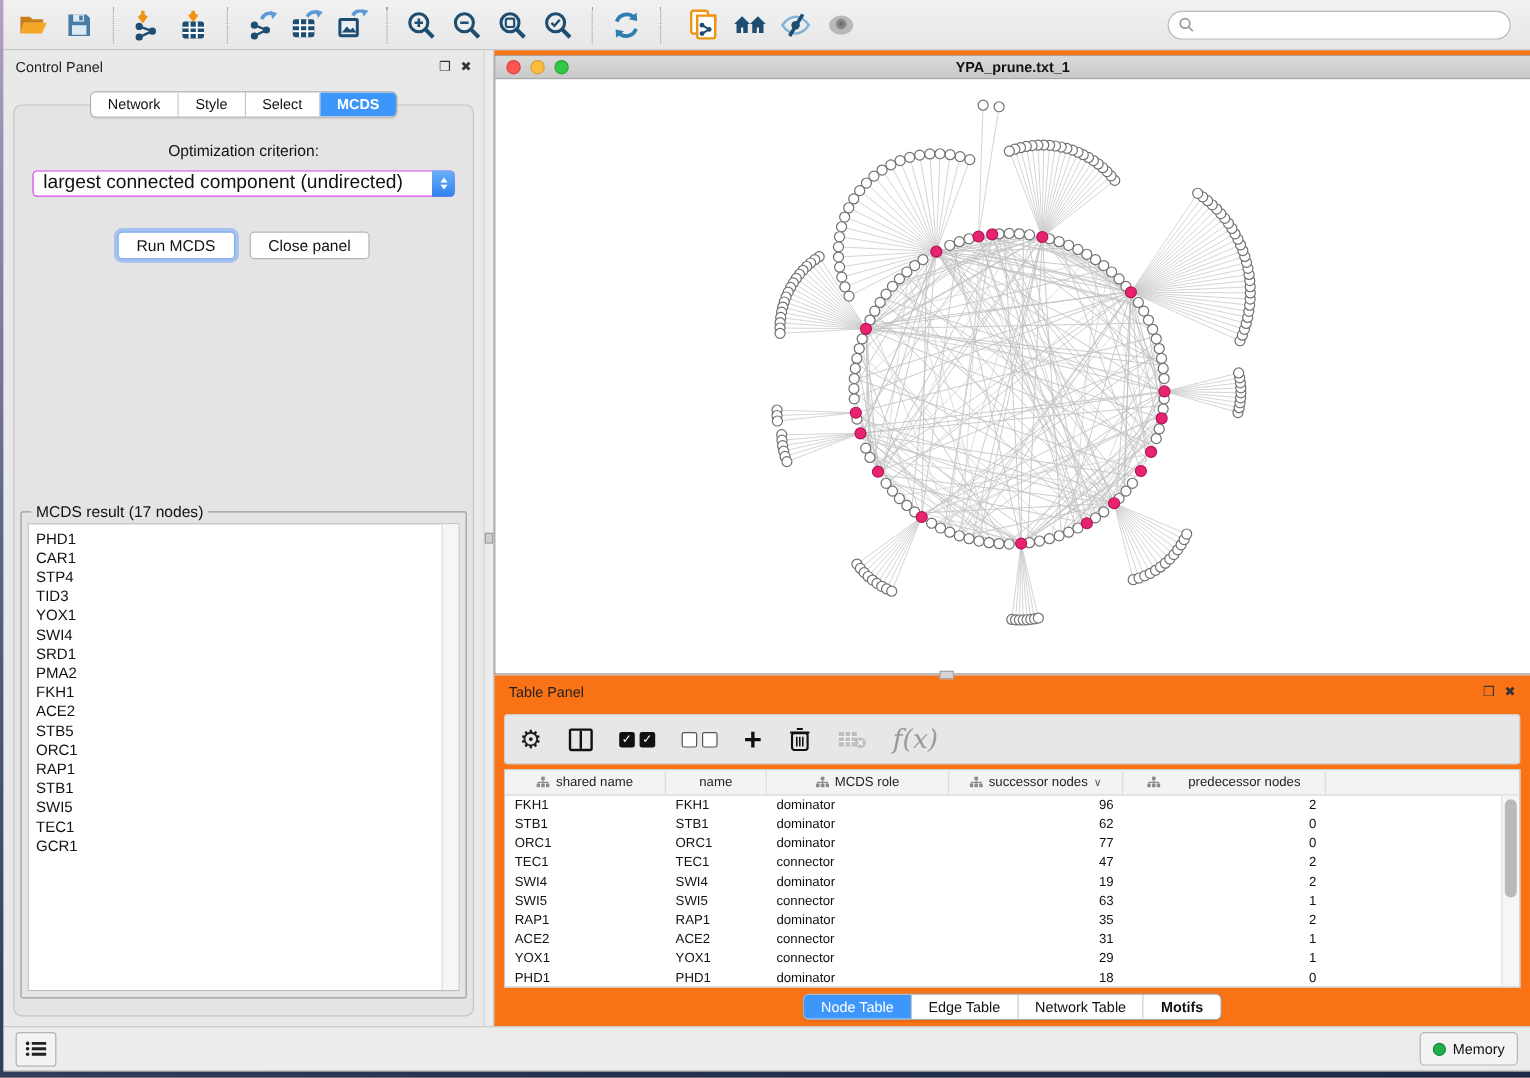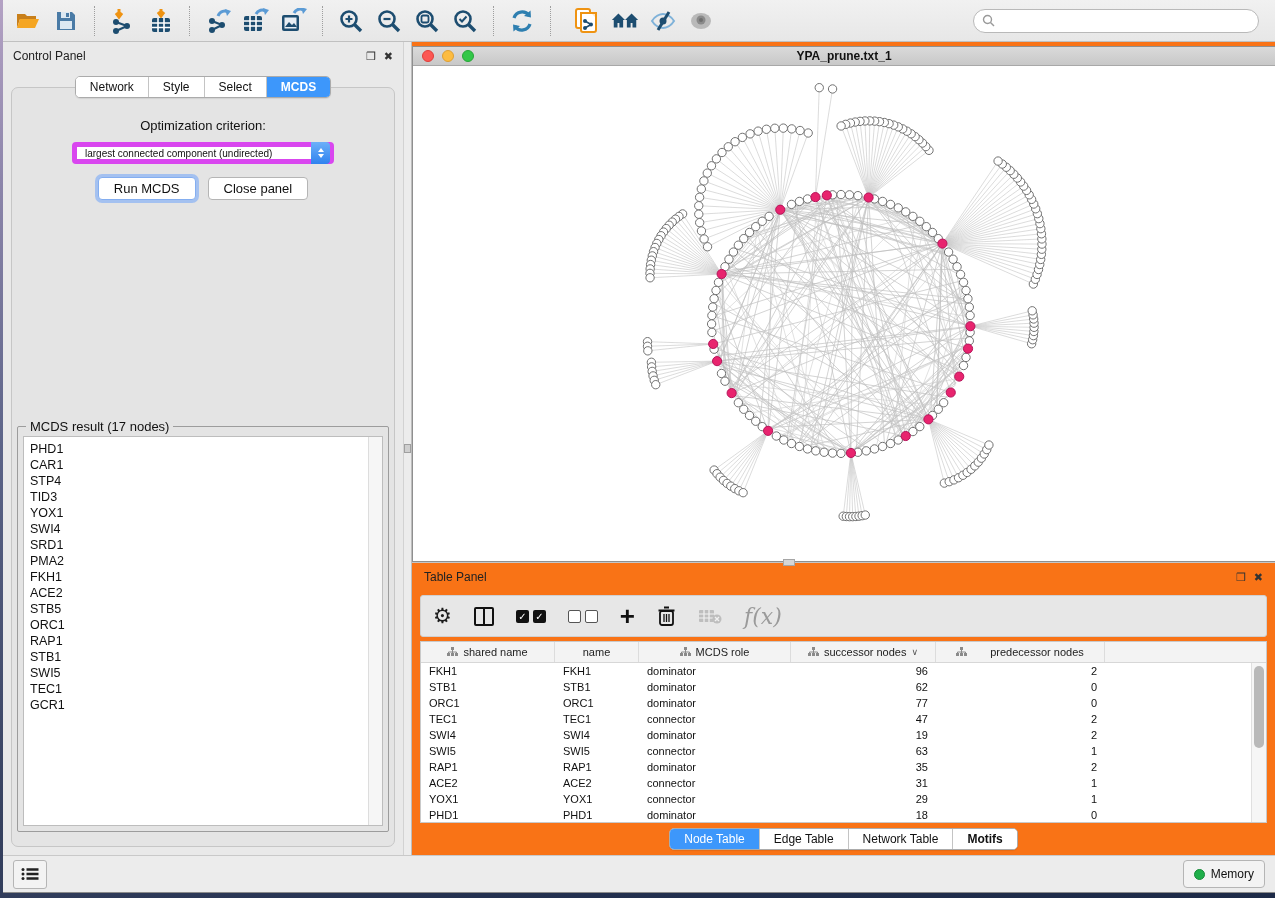--- a/index.html
+++ b/index.html
@@ -30,29 +30,29 @@
   .winbtn{font-size:11px;line-height:11px;cursor:default;}
   .cp-tabs{display:flex;justify-content:center;position:relative;z-index:2;margin-top:8px;}
   .seg{display:flex;border:1px solid #ababab;border-radius:5px;overflow:hidden;background:#fff;box-shadow:0 1px 1px rgba(0,0,0,.08);}
   .seg .tab{padding:3px 14px;font-size:12px;color:#111;background:#fff;border-right:1px solid #c4c4c4;white-space:nowrap;}
   .seg .tab:last-child{border-right:none;font-weight:bold;}
   .seg .tab.active{background:var(--accent);color:#fff;}
   .cp-inner{flex:1;margin:-11px 8px 8px;border:1px solid #c6c6c6;border-radius:7px;background:#e4e4e4;
             display:flex;flex-direction:column;padding-top:30px;min-height:0;}
   .optlabel{text-align:center;font-size:13px;color:#111;margin-bottom:9px;}
   .selrow{display:flex;justify-content:center;}
-  .select{width:262px;height:22px;background:#fff;border:5px solid #d946ef;border-radius:4px;
-          display:flex;align-items:center;font-size:10px;color:#111;box-sizing:border-box;}
+  .select{width:352px;height:22px;background:#fff;border:1px solid #d946ef;border-radius:4px;
+          display:flex;align-items:center;font-size:16px;color:#111;box-sizing:border-box;}
   .select .val{flex:1;padding:0 8px;white-space:nowrap;}
   .select .step{width:19px;height:22px;margin:-1px -1px -1px 0;border-radius:0 4px 4px 0;
         background:linear-gradient(#6cb0f9,#2f82ef);display:flex;flex-direction:column;align-items:center;justify-content:center;gap:2px;}
   .select .step i{display:block;width:0;height:0;border-left:3.5px solid transparent;border-right:3.5px solid transparent;}
   .select .step .up{border-bottom:4px solid #fff;}
   .select .step .dn{border-top:4px solid #fff;}
-  .btnrow{display:flex;justify-content:center;gap:12px;margin-top:13px;}
+  .btnrow{display:flex;justify-content:center;gap:12px;margin-top:29px;}
   .pbtn{background:#fff;border:1px solid #b5b5b5;border-radius:4px;font-size:13px;color:#111;padding:3px 15px;font-family:inherit;}
   .pbtn.focus{border-color:#84aef0;box-shadow:0 0 0 3px rgba(112,164,250,.55);}
   .spacer{flex:1;}
   .groupbox{position:relative;margin:0 5px 14px;border:1px solid #9c9c9c;border-radius:2px;height:406px;
             display:flex;padding:9px 5px 5px;box-sizing:border-box;}
   .groupbox .legend{position:absolute;top:-8px;left:8px;background:#e4e4e4;padding:0 4px;font-size:13px;color:#111;}
   .mcdslist{flex:1;background:#fff;border:1px solid #bdbdbd;display:flex;min-width:0;}
   .mcdsitems{flex:1;padding:4px 0 0 6px;font-size:12.5px;color:#111;line-height:16px;overflow:hidden;}
   .mcds-scroll{width:13px;background:#f6f6f6;border-left:1px solid #ddd;}
   

